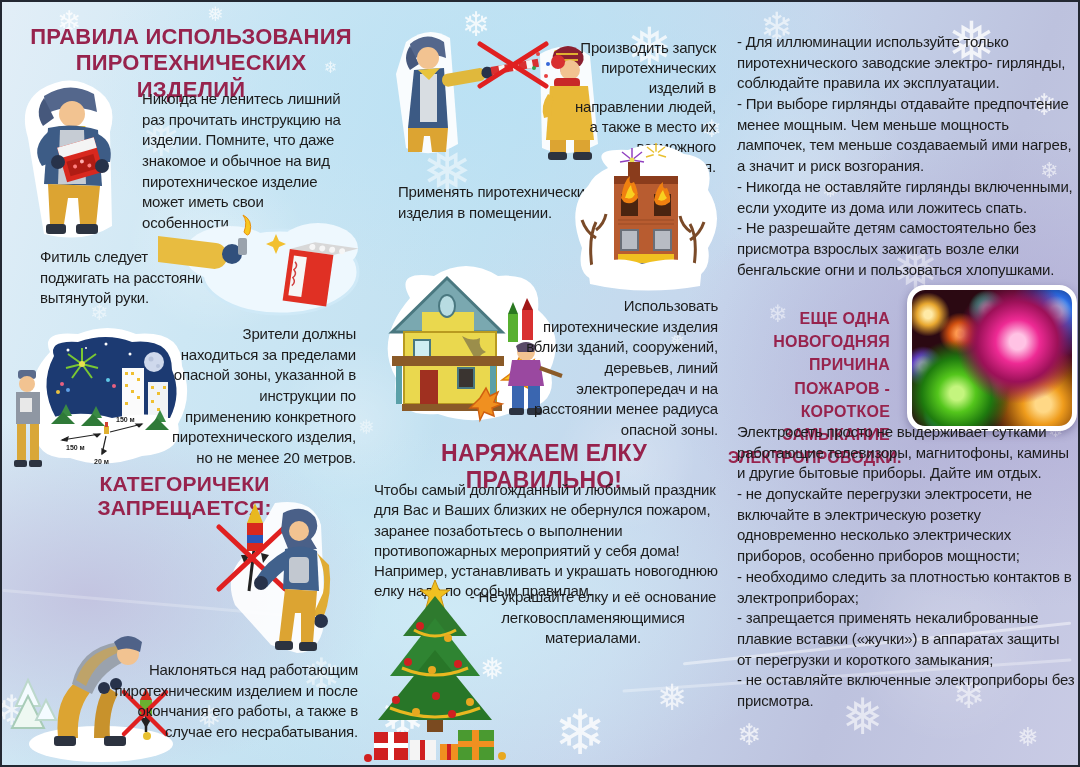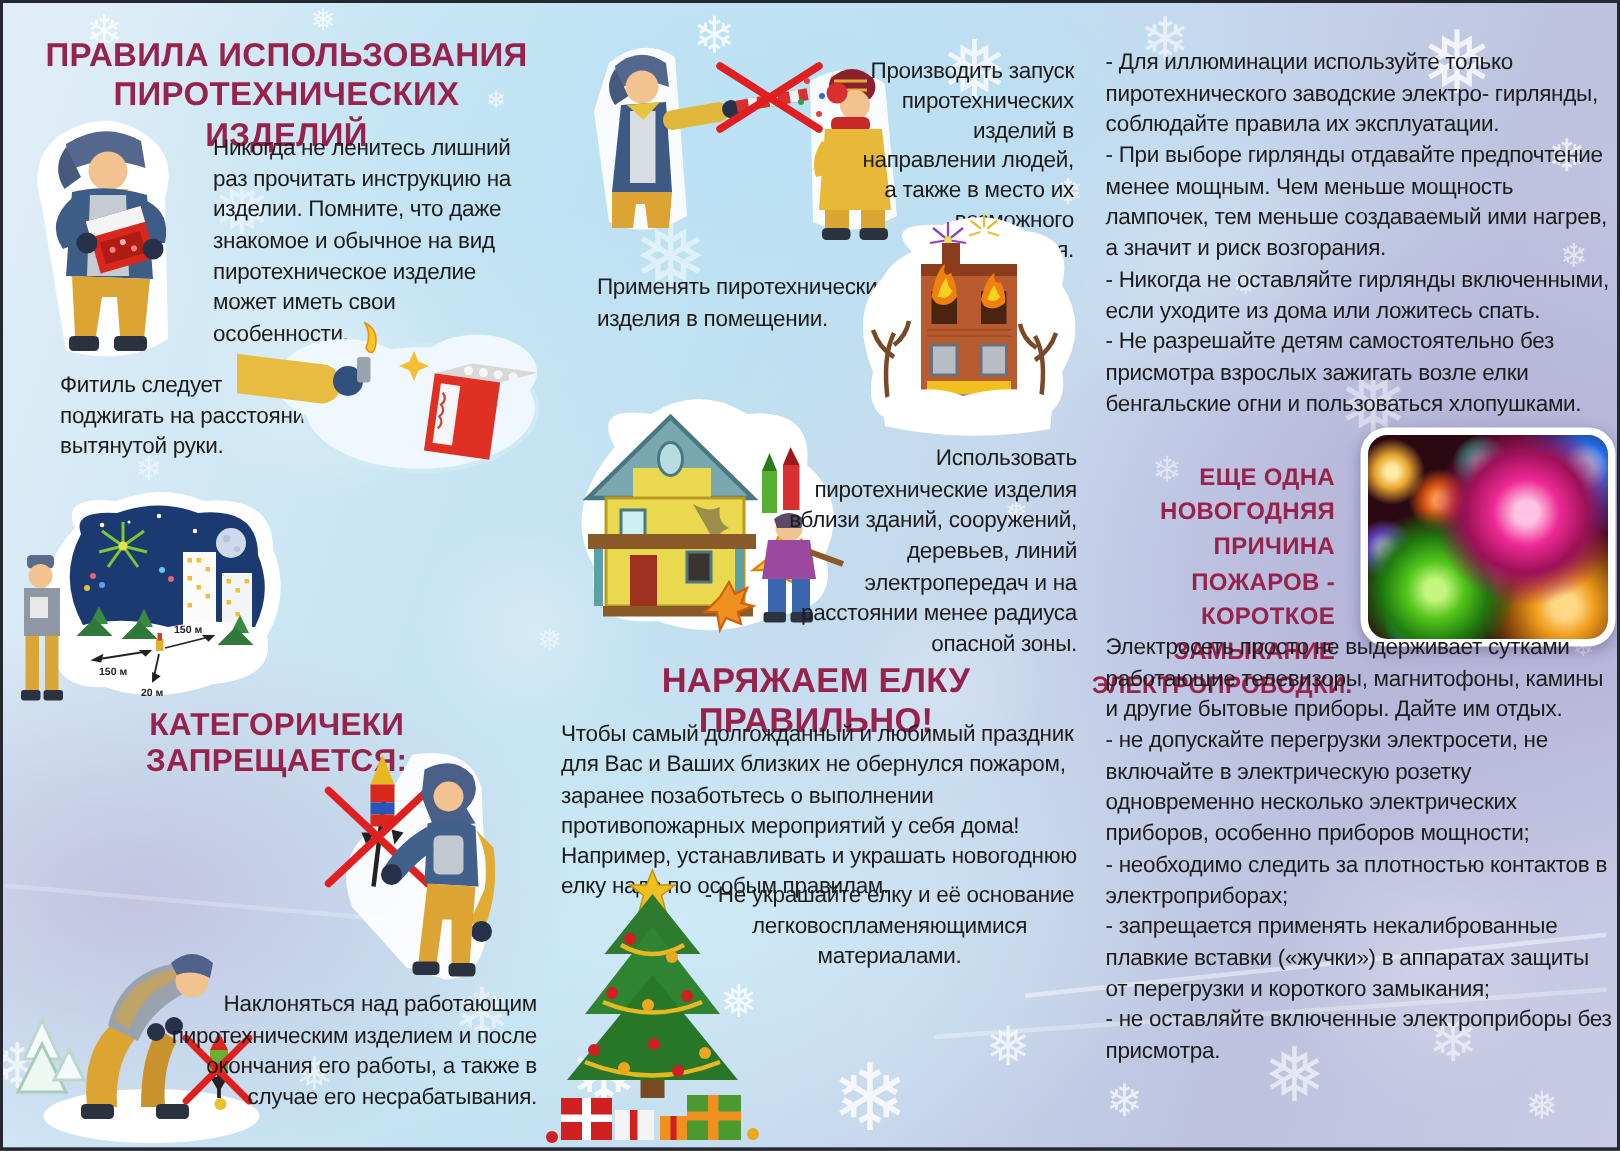--- a/index.html
+++ b/index.html
@@ -211,20 +211,21 @@
       <circle cx="17" cy="60" r="8" fill="#f2c391"></circle>
       <path d="M6 68 L30 68 L30 100 L6 100Z" fill="#8f97a3"></path>
       <rect x="10" y="74" width="12" height="14" fill="#e8e8e8"></rect>
       <rect x="7" y="100" width="9" height="36" fill="#d9a738"></rect>
       <rect x="20" y="100" width="9" height="36" fill="#d9a738"></rect>
       <rect x="4" y="136" width="13" height="7" rx="2" fill="#2c3340"></rect>
       <rect x="19" y="136" width="13" height="7" rx="2" fill="#2c3340"></rect>
     </g>
   </svg>
 
+  <div class="abs txt right" style="left:168px;top:322px;width:186px;">Зрители должны находиться за пределами опасной зоны, указанной в инструкции по применению конкретного пиротехнического изделия, но не менее 20 метров.</div>
 
   <div class="abs h1 center" style="left:20px;top:470px;width:325px;font-size:21px;">КАТЕГОРИЧЕКИ ЗАПРЕЩАЕТСЯ:</div>
 
 
   <svg class="abs" style="left:203px;top:493px;" width="138" height="162" viewBox="0 0 138 162">
     <path d="M70 8 Q108 2 116 30 L120 120 Q118 158 92 158 L66 150 L30 110 Q18 80 40 60 Z" fill="#ffffff" opacity=".9"></path>
     <g>
       <line x1="44" y1="96" x2="52" y2="30" stroke="#222" stroke-width="3"></line>
       <path d="M42 28 L50 8 L58 28Z" fill="#e8b820"></path>
       <rect x="42" y="28" width="16" height="12" fill="#d8281e"></rect>

